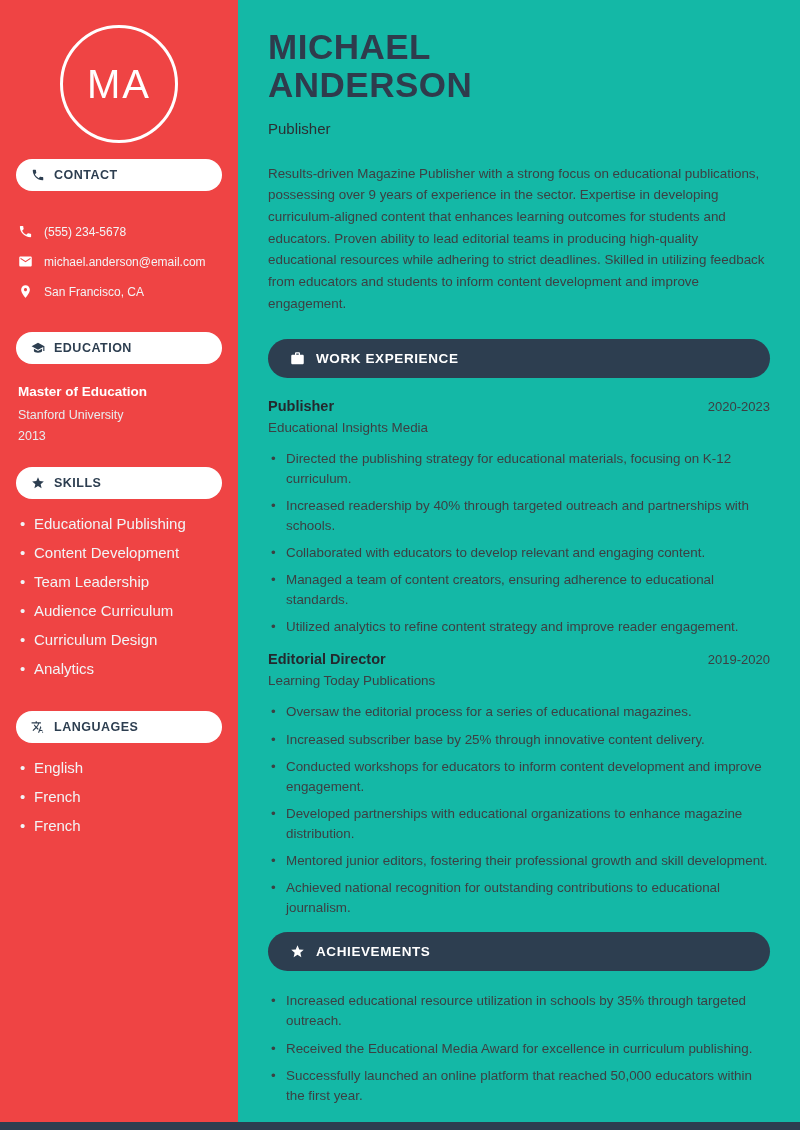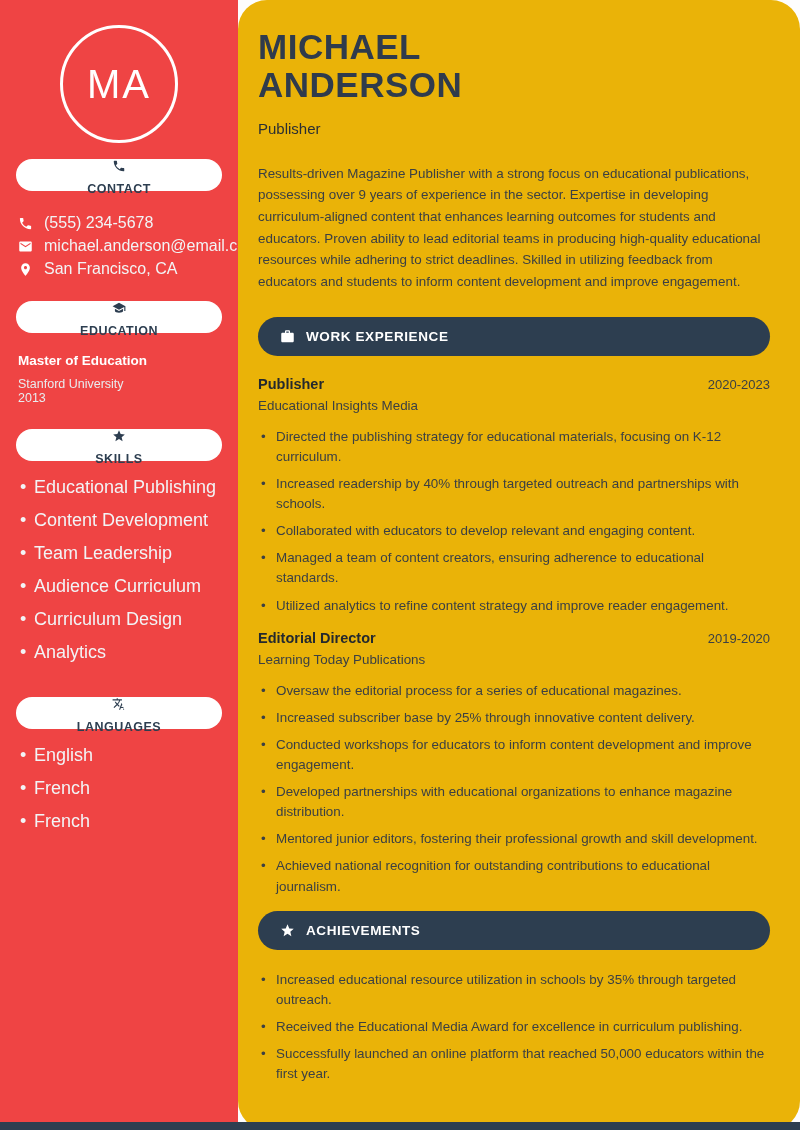--- a/index.html
+++ b/index.html
@@ -41,55 +41,53 @@
     background: #ffffff;
     color: #2d3e50;
     border-radius: 17px;
     height: 32px;
     display: flex; align-items: center;
     gap: 9px;
     padding: 0 15px;
     font-weight: 700;
     font-size: 12.5px;
     letter-spacing: 0.5px;
-    flex-direction: column;
   }
   .side-pill svg { width: 14px; height: 14px; flex-shrink: 0; }
   .contact-list { padding: 6px 18px 4px 18px; }
   .contact-row {
     display: flex; align-items: center; gap: 11px;
-    margin: 5px 0;
-    font-size: 16px;
+    margin: 15px 0;
+    font-size: 12px;
     color: #f2f4f6;
   }
   .contact-row svg { width: 15px; height: 15px; flex-shrink: 0; fill: #ffffff; }
   .edu-block { padding: 8px 18px 10px 18px; }
   .edu-degree { font-weight: 700; font-size: 13.5px; margin-bottom: 9px; }
-  .edu-school { font-size: 12.5px; color: #e8ecef; }
+  .edu-school { font-size: 12.5px; color: #e8ecef; margin-bottom: 7px; }
   .edu-year { font-size: 12.5px; color: #e8ecef; }
   .side-list { list-style: none; padding: 4px 18px 8px 20px; }
   .side-list li {
     position: relative;
     padding-left: 14px;
-    font-size: 18px;
+    font-size: 15px;
     color: #f2f4f6;
     margin-bottom: 12px;
   }
   .side-list li::before {
     content: "•";
     position: absolute; left: 0; top: 0;
     color: #f2f4f6;
   }
 
   
   .main {
     flex: 1;
-    padding: 28px 30px 0 20px;
-    background: #eab308;
-    border-radius: 29px;
+    padding: 28px 30px 0 30px;
+    background: #14b8a6;
   }
   .name { color: #2f3b4c; font-size: 35px; font-weight: 700; line-height: 1.08; letter-spacing: 0.5px; }
   .job-title-sub { font-size: 15px; color: #2b2f33; margin: 16px 0 26px 0; }
   .summary { font-size: 13.4px; color: #3c4043; line-height: 1.62; }
   .section-pill {
     background: #2d3e50;
     color: #ffffff;
     border-radius: 22px;
     height: 39px;
     display: flex; align-items: center;

